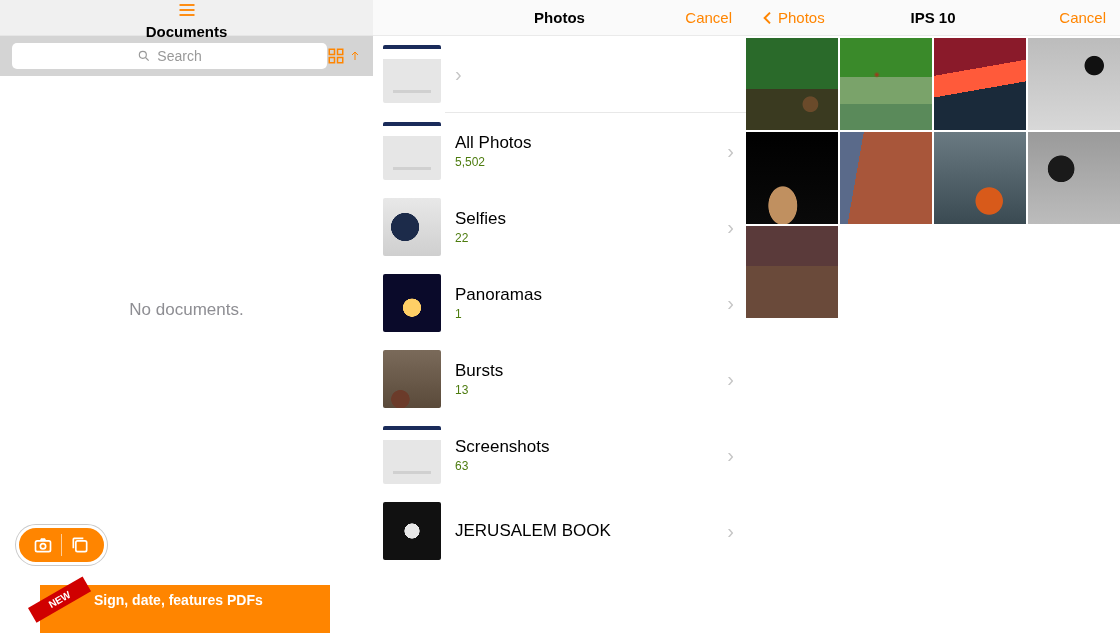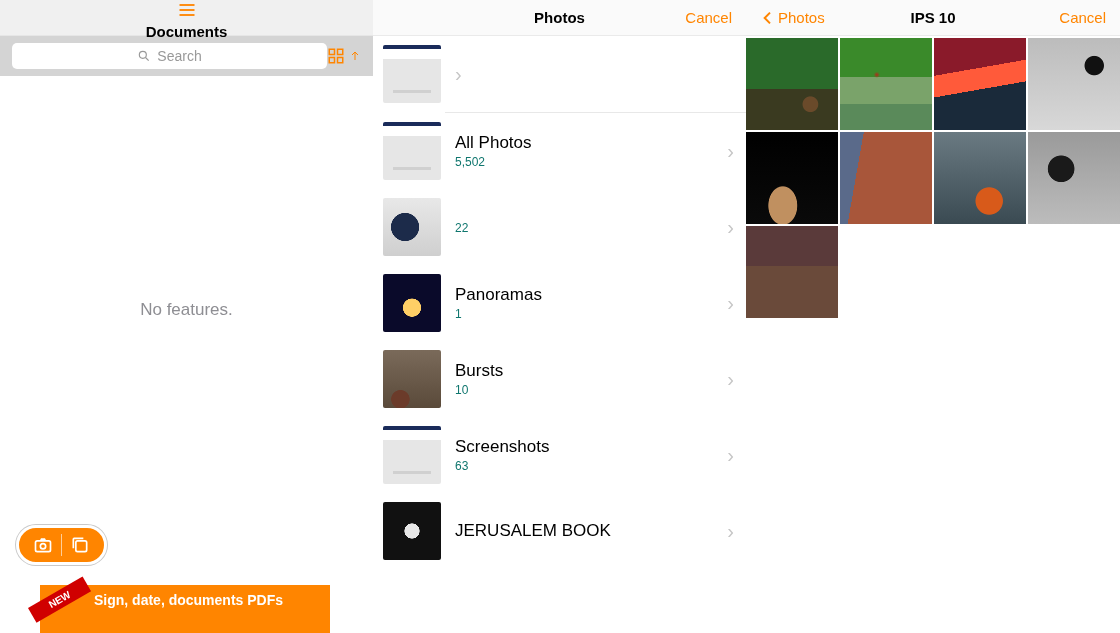--- a/index.html
+++ b/index.html
@@ -163,21 +163,21 @@
     width: 58px;
     height: 58px;
     background: #ccc;
     border-radius: 2px;
     flex: 0 0 auto;
     position: relative;
     overflow: hidden;
   }
   .album-text { flex: 1; }
   .album-name { font-size: 17px; color: #000; }
-  .album-count { font-size: 12px; color: #0f766e; margin-top: 2px; }
+  .album-count { font-size: 12px; color: #4d7c0f; margin-top: 2px; }
   .chev { color: #c6c6c6; font-size: 20px; }
 
   
   .th-moments, .th-all, .th-screens {
     background: linear-gradient(#fff 0 18%, #e6e6e6 18% 100%);
     border-top: 4px solid #1a2b5a;
   }
   .th-moments::after, .th-all::after, .th-screens::after {
     content: "";
     position: absolute; left: 10px; right: 10px; bottom: 10px; height: 3px;
@@ -299,38 +299,38 @@
           <rect x="14" y="3" width="7" height="7"></rect>
         <rect x="3" y="14" width="7" height="7"></rect>
           <rect x="14" y="14" width="7" height="7"></rect>
       </svg>
       <svg width="12" height="18" viewBox="0 0 24 24" fill="none" stroke="currentColor" stroke-width="2">
         <line x1="12" y1="20" x2="12" y2="4"></line>
           <polyline points="6 10 12 4 18 10"></polyline>
       </svg>
     </div>
   </div>
-  <div class="empty-msg">No features.</div>
+  <div class="empty-msg">No documents.</div>
 
   <div class="fab">
     <svg viewBox="0 0 24 24" fill="none" stroke="#fff" stroke-width="2">
       <rect x="3" y="7" width="18" height="13" rx="2"></rect>
         <circle cx="12" cy="13.5" r="3.2"></circle>
       <path d="M9 7l1.2-2h3.6L15 7"></path>
     </svg>
     <div class="sep"></div>
     <svg viewBox="0 0 24 24" fill="none" stroke="#fff" stroke-width="2">
       <rect x="7" y="7" width="13" height="13" rx="2"></rect>
       <path d="M4 16V5a1 1 0 011-1h11"></path>
     </svg>
   </div>
 
   <div class="banner">
     <div class="ribbon">NEW</div>
-    <div class="b-line2">Sign, date, documents PDFs</div>
+    <div class="b-line2">Sign, date, features PDFs</div>
   </div>
 </div>
 
 <div class="pane pane2">
   <div class="p2-header">
     <span></span>
     <span class="p2-title">Photos</span>
     <span class="p2-cancel">Cancel</span>
   </div>
   <div class="album-list">
@@ -343,37 +343,38 @@
       <div class="album-thumb th-all"></div>
       <div class="album-text">
         <div class="album-name">All Photos</div>
         <div class="album-count">5,502</div>
       </div>
       <span class="chev">›</span>
     </div>
     <div class="album-row">
       <div class="album-thumb th-selfies"></div>
       <div class="album-text">
+        <div class="album-name">Selfies</div>
         <div class="album-count">22</div>
       </div>
       <span class="chev">›</span>
     </div>
     <div class="album-row">
       <div class="album-thumb th-panoramas"></div>
       <div class="album-text">
         <div class="album-name">Panoramas</div>
         <div class="album-count">1</div>
       </div>
       <span class="chev">›</span>
     </div>
     <div class="album-row">
       <div class="album-thumb th-bursts"></div>
       <div class="album-text">
         <div class="album-name">Bursts</div>
-        <div class="album-count">10</div>
+        <div class="album-count">13</div>
       </div>
       <span class="chev">›</span>
     </div>
     <div class="album-row">
       <div class="album-thumb th-screens"></div>
       <div class="album-text">
         <div class="album-name">Screenshots</div>
         <div class="album-count">63</div>
       </div>
       <span class="chev">›</span>

